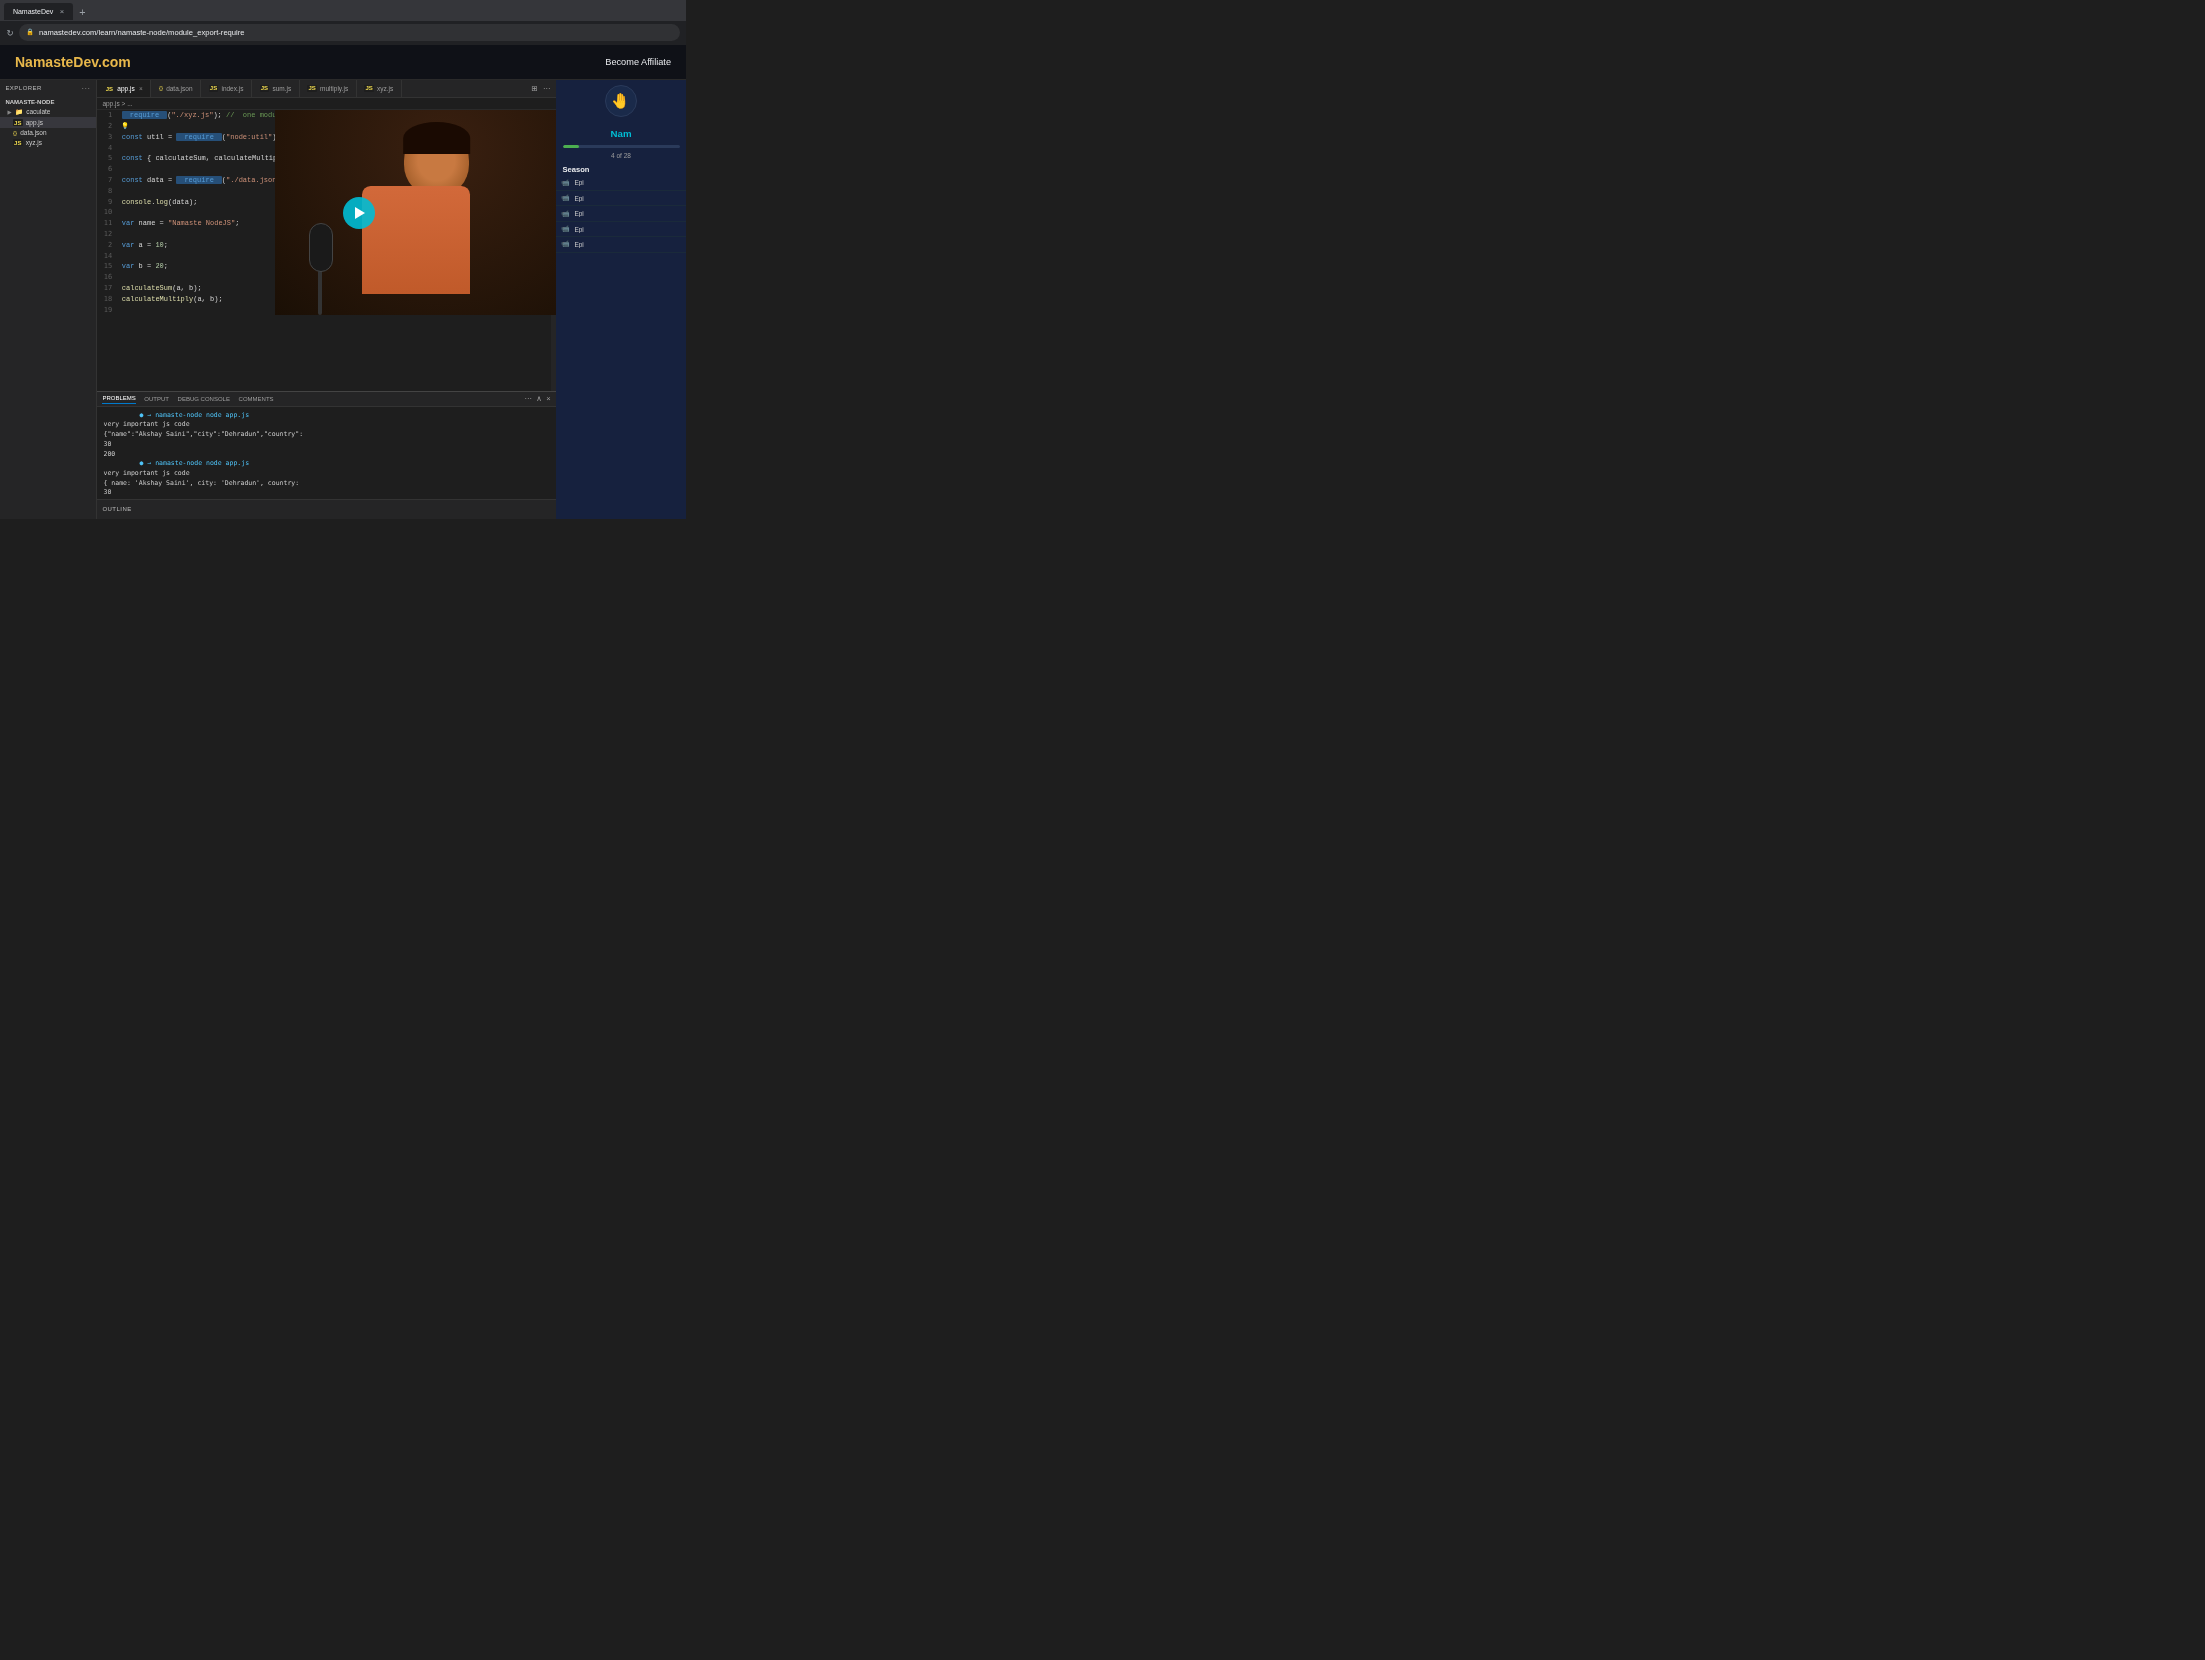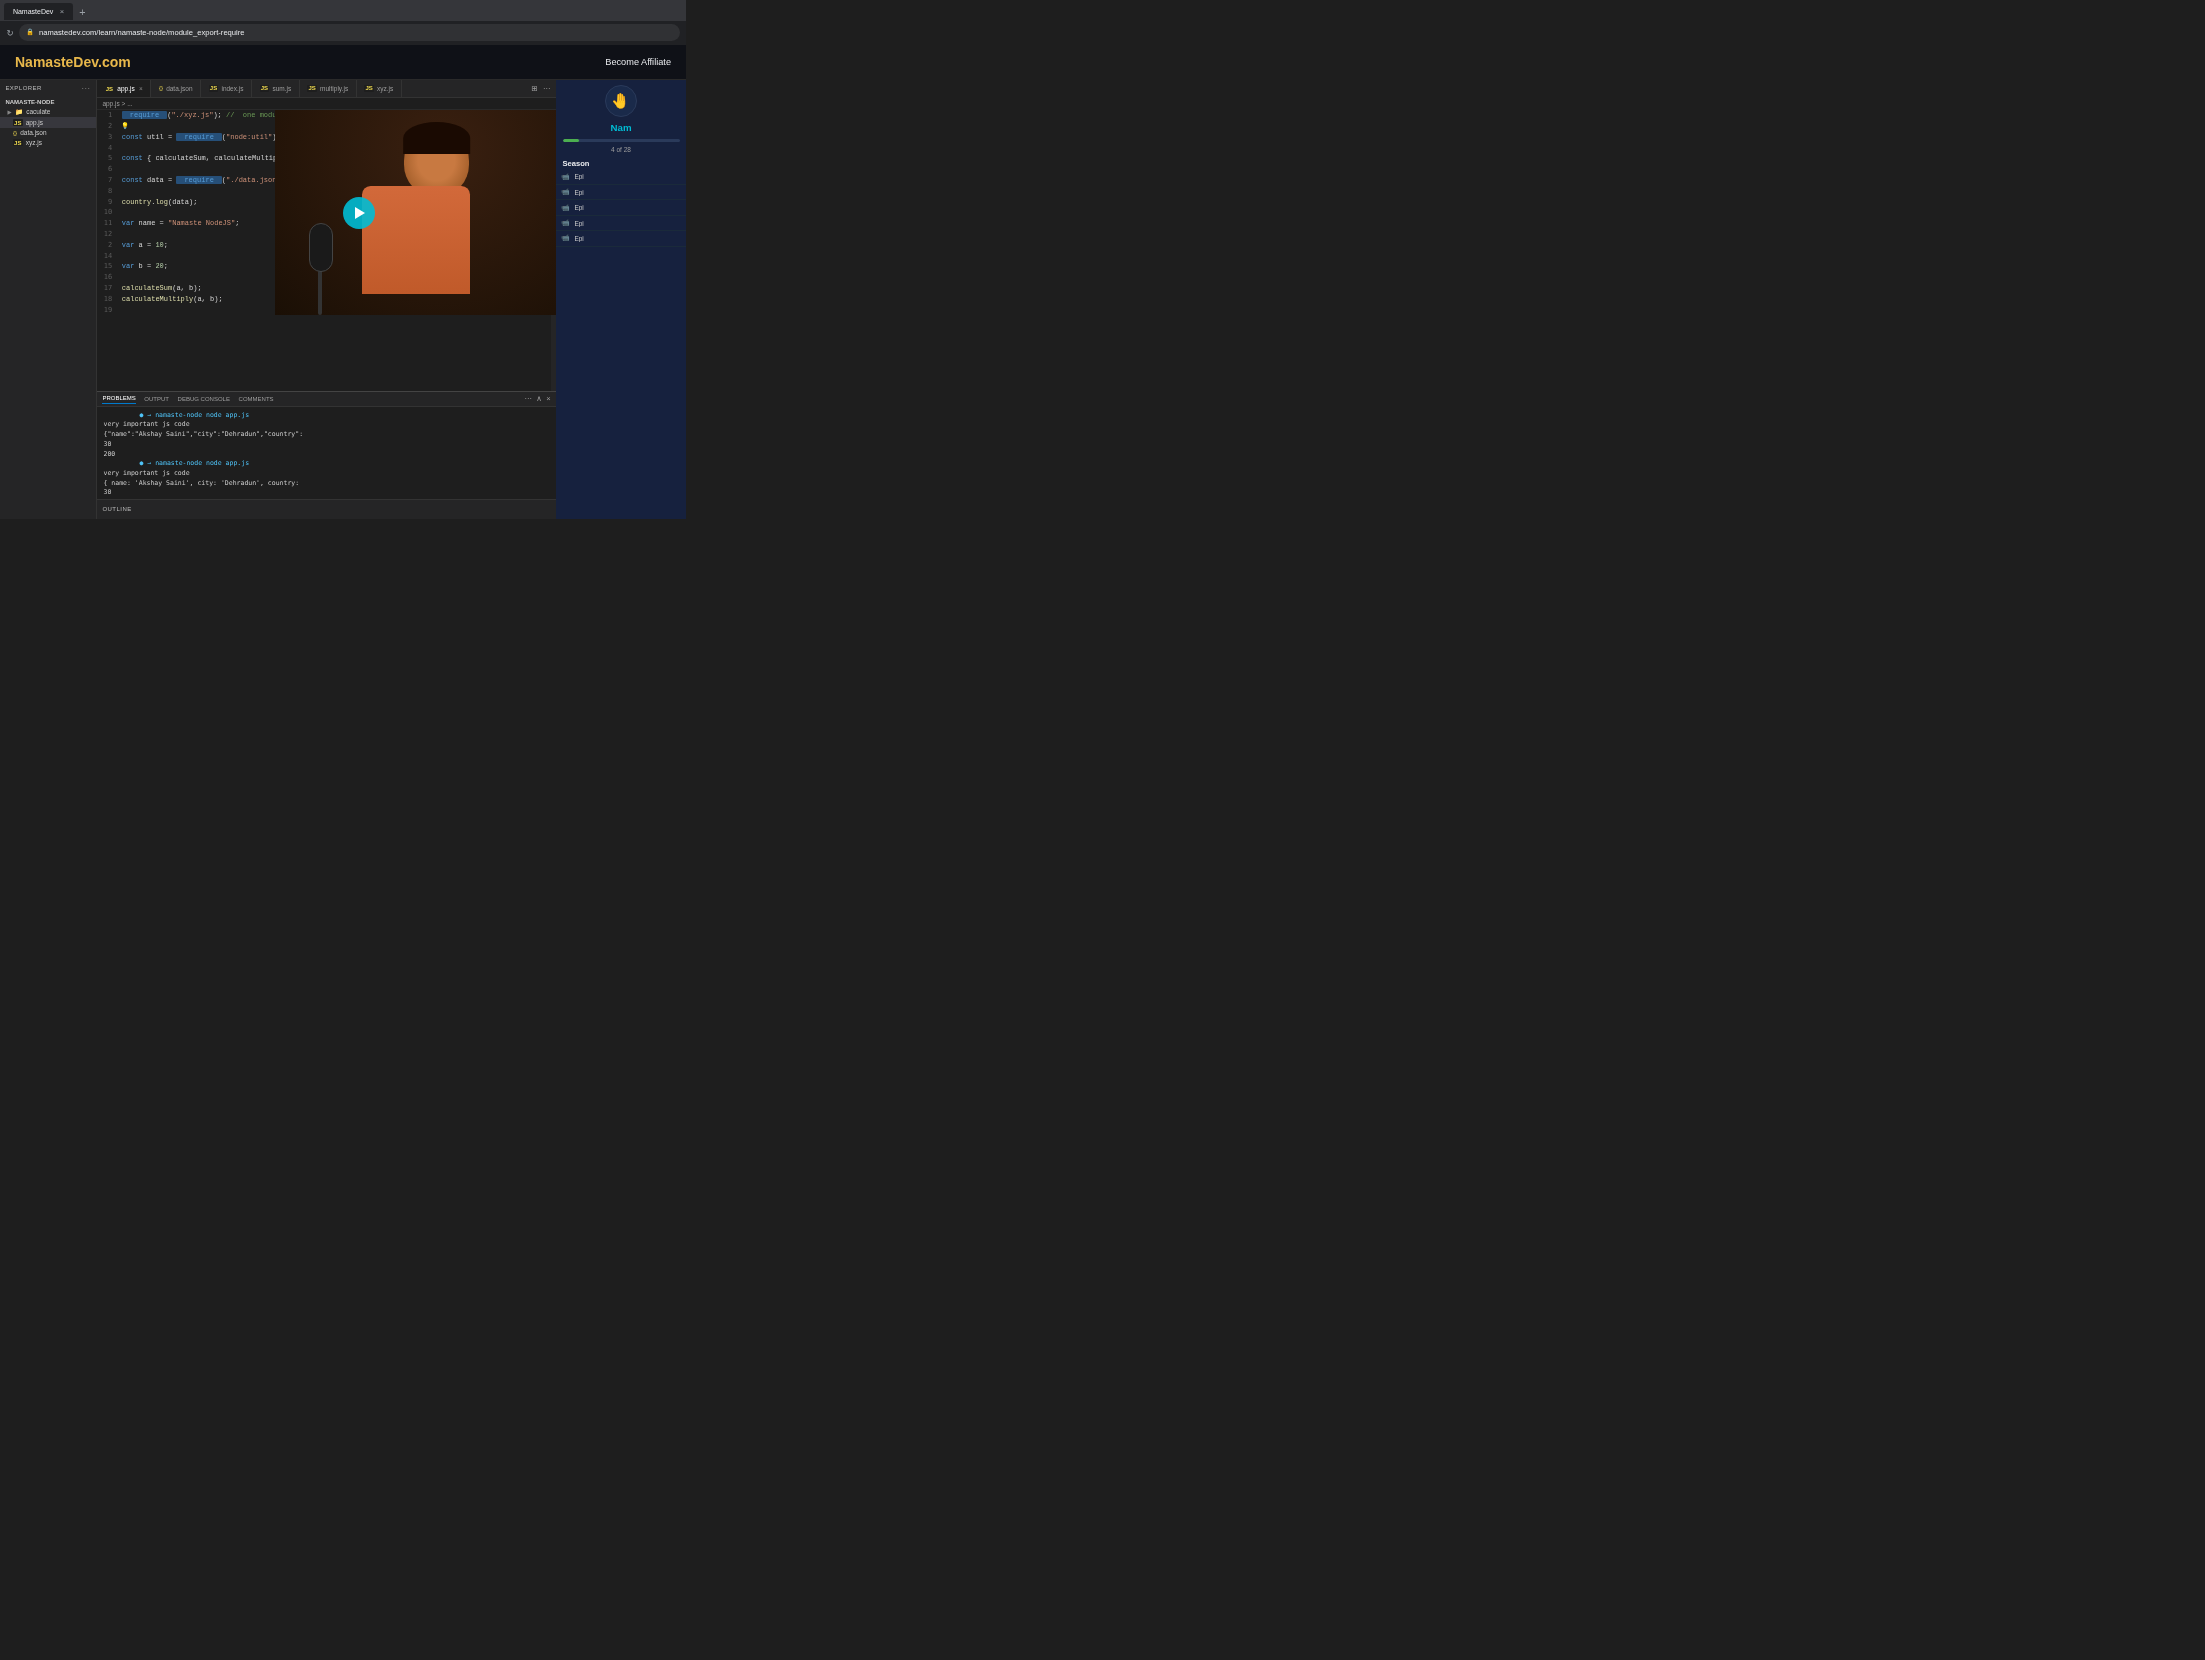--- a/index.html
+++ b/index.html
@@ -448,20 +448,21 @@
     .avatar-emoji {
       font-size: 15px;
     }
 
     .instructor-name {
       color: #00bcd4;
       font-size: 9.7px;
       font-weight: 700;
       text-align: center;
       padding: 2.2px 5.4px;
+      margin-top: 6px;
     }
 
     .progress-bar-container {
       margin: 3.2px 6.5px;
       height: 3.2px;
       background: #2a3a5a;
       border-radius: 1.6px;
       overflow: hidden;
     }
 
@@ -636,21 +637,21 @@
           </div>
           <div class="code-content">
             <div class="code-line"><span class="highlight-box kw-require">require</span><span style="color:#d4d4d4;">(</span><span class="str">"./xyz.js"</span><span style="color:#d4d4d4;">); </span><span class="comment">// &nbsp;one module into another</span></div>
             <div class="code-line"><span class="lightbulb">💡</span></div>
             <div class="code-line"><span class="kw-const">const</span><span style="color:#d4d4d4;margin-top:16px;"> util = </span><span class="highlight-box kw-require">require</span><span style="color:#d4d4d4;">(</span><span class="str">"node:util"</span><span style="color:#d4d4d4;">);</span></div>
             <div class="code-line"></div>
             <div class="code-line"><span class="kw-const">const</span><span style="color:#d4d4d4;"> { calculateSum, calculateMultiply } = </span><span class="highlight-box kw-require">require</span><span style="color:#d4d4d4;">(</span><span class="str">"</span></div>
             <div class="code-line"></div>
             <div class="code-line"><span class="kw-const">const</span><span style="color:#d4d4d4;"> data = </span><span class="highlight-box kw-require">require</span><span style="color:#d4d4d4;">(</span><span class="str">"./data.json"</span><span style="color:#d4d4d4;">);</span></div>
             <div class="code-line"></div>
-            <div class="code-line"><span style="color:#dcdcaa;">country</span><span style="color:#d4d4d4;">.</span><span style="color:#dcdcaa;">log</span><span style="color:#d4d4d4;">(data);</span></div>
+            <div class="code-line"><span style="color:#dcdcaa;">console</span><span style="color:#d4d4d4;">.</span><span style="color:#dcdcaa;">log</span><span style="color:#d4d4d4;">(data);</span></div>
             <div class="code-line"></div>
             <div class="code-line"><span class="kw-var">var</span><span style="color:#d4d4d4;"> name = </span><span class="str">"Namaste NodeJS"</span><span style="color:#d4d4d4;">;</span></div>
             <div class="code-line"></div>
             <div class="code-line"><span class="kw-var">var</span><span style="color:#d4d4d4;"> a = </span><span style="color:#b5cea8;">10</span><span style="color:#d4d4d4;">;</span></div>
             <div class="code-line"></div>
             <div class="code-line"><span class="kw-var">var</span><span style="color:#d4d4d4;"> b = </span><span style="color:#b5cea8;">20</span><span style="color:#d4d4d4;">;</span></div>
             <div class="code-line"></div>
             <div class="code-line"><span style="color:#dcdcaa;">calculateSum</span><span style="color:#d4d4d4;">(a, b);</span></div>
             <div class="code-line"><span style="color:#dcdcaa;">calculateMultiply</span><span style="color:#d4d4d4;">(a, b);</span></div>
             <div class="code-line"></div>

